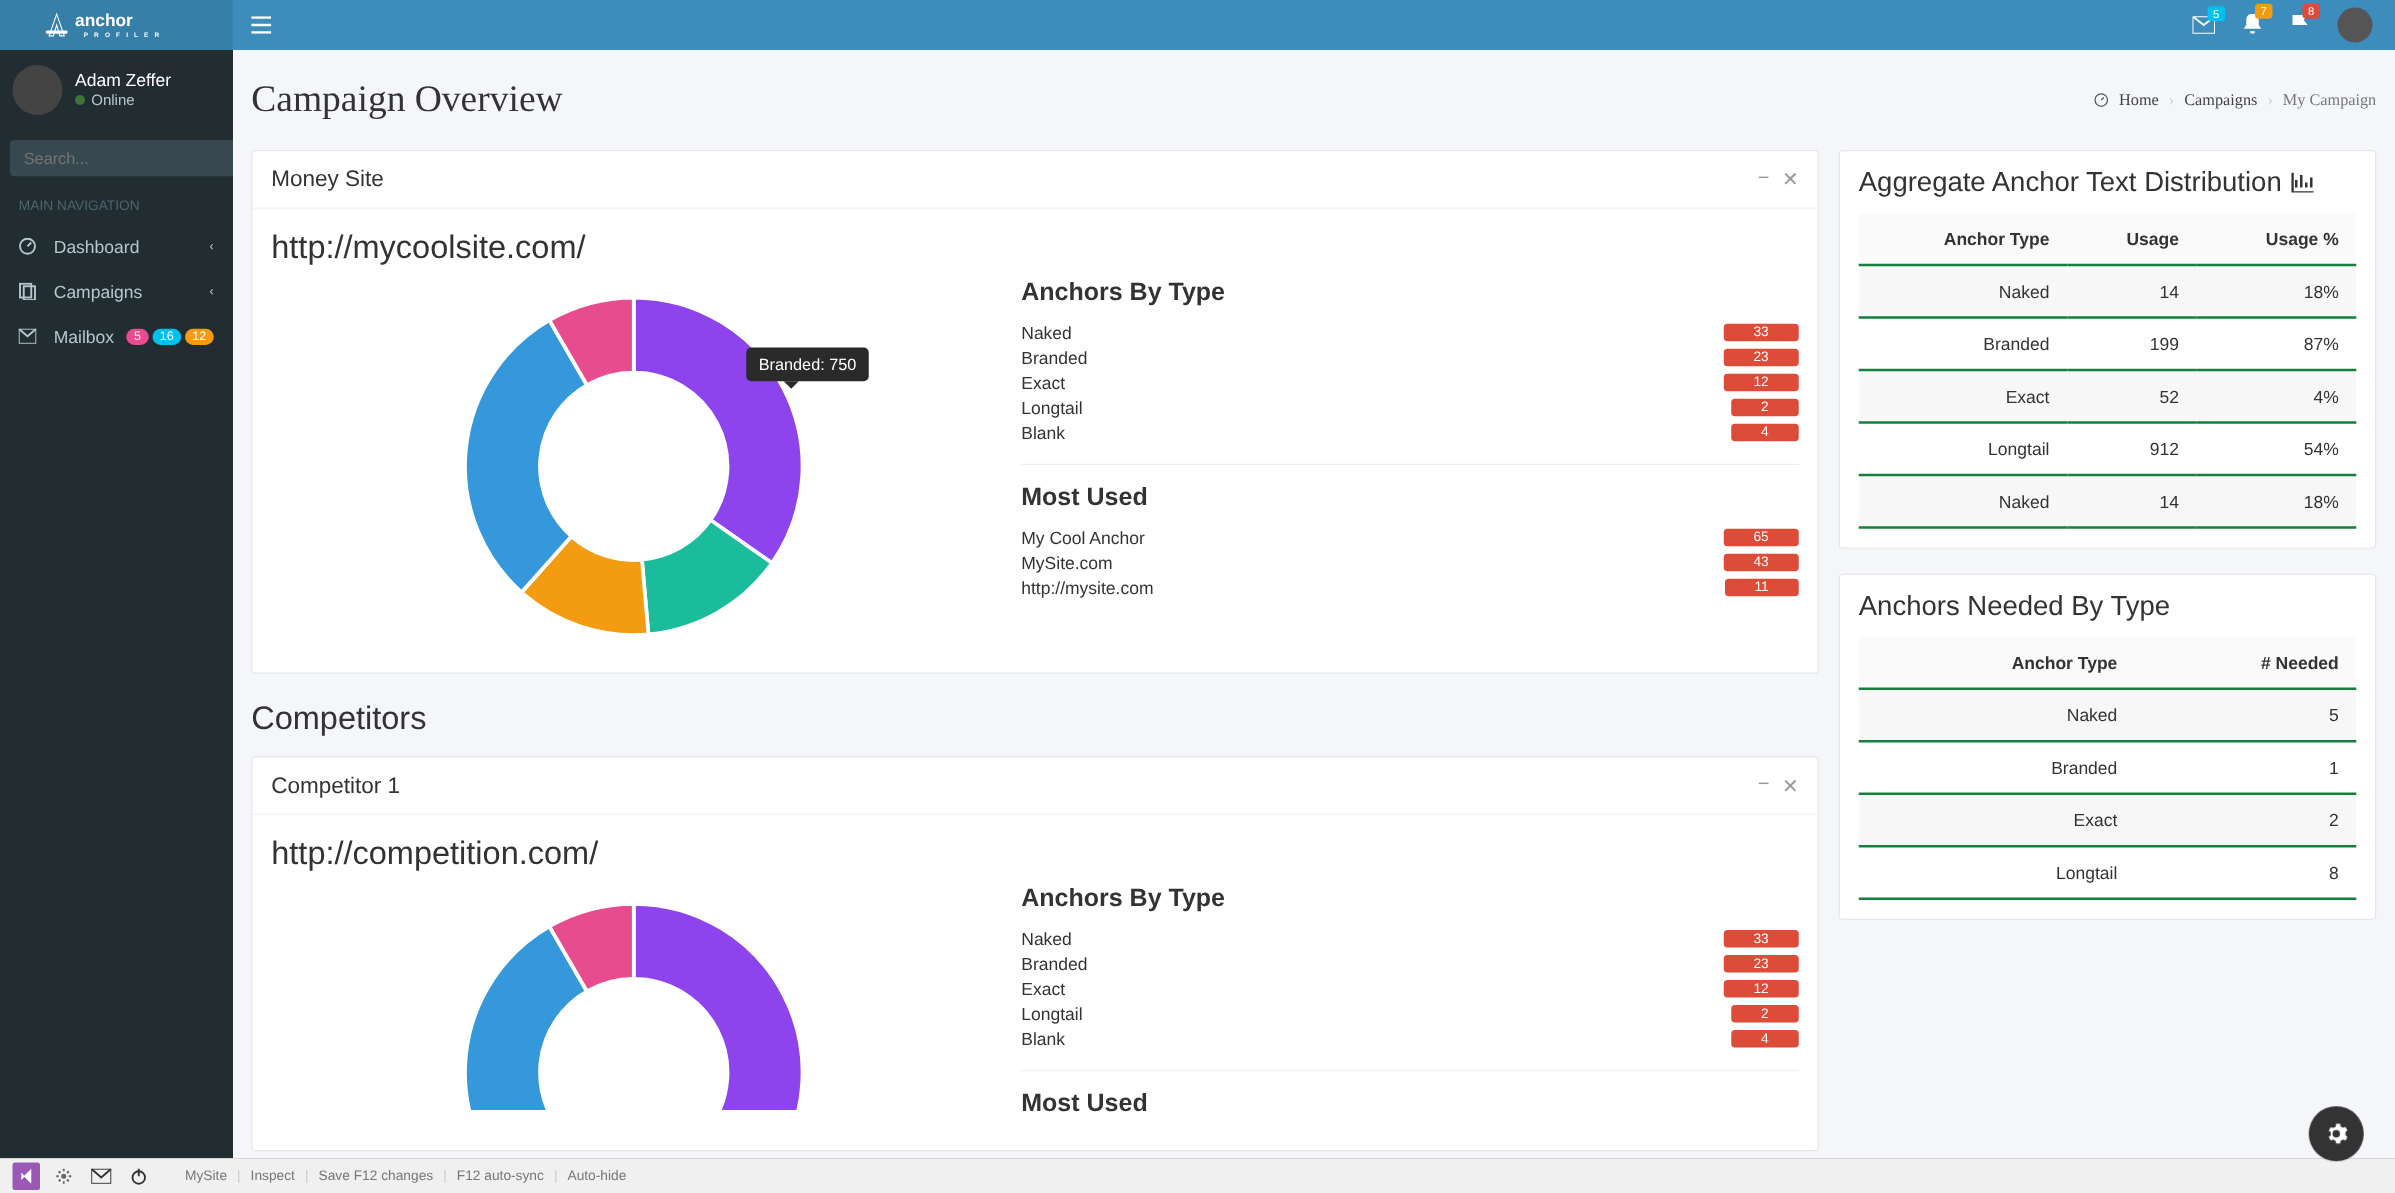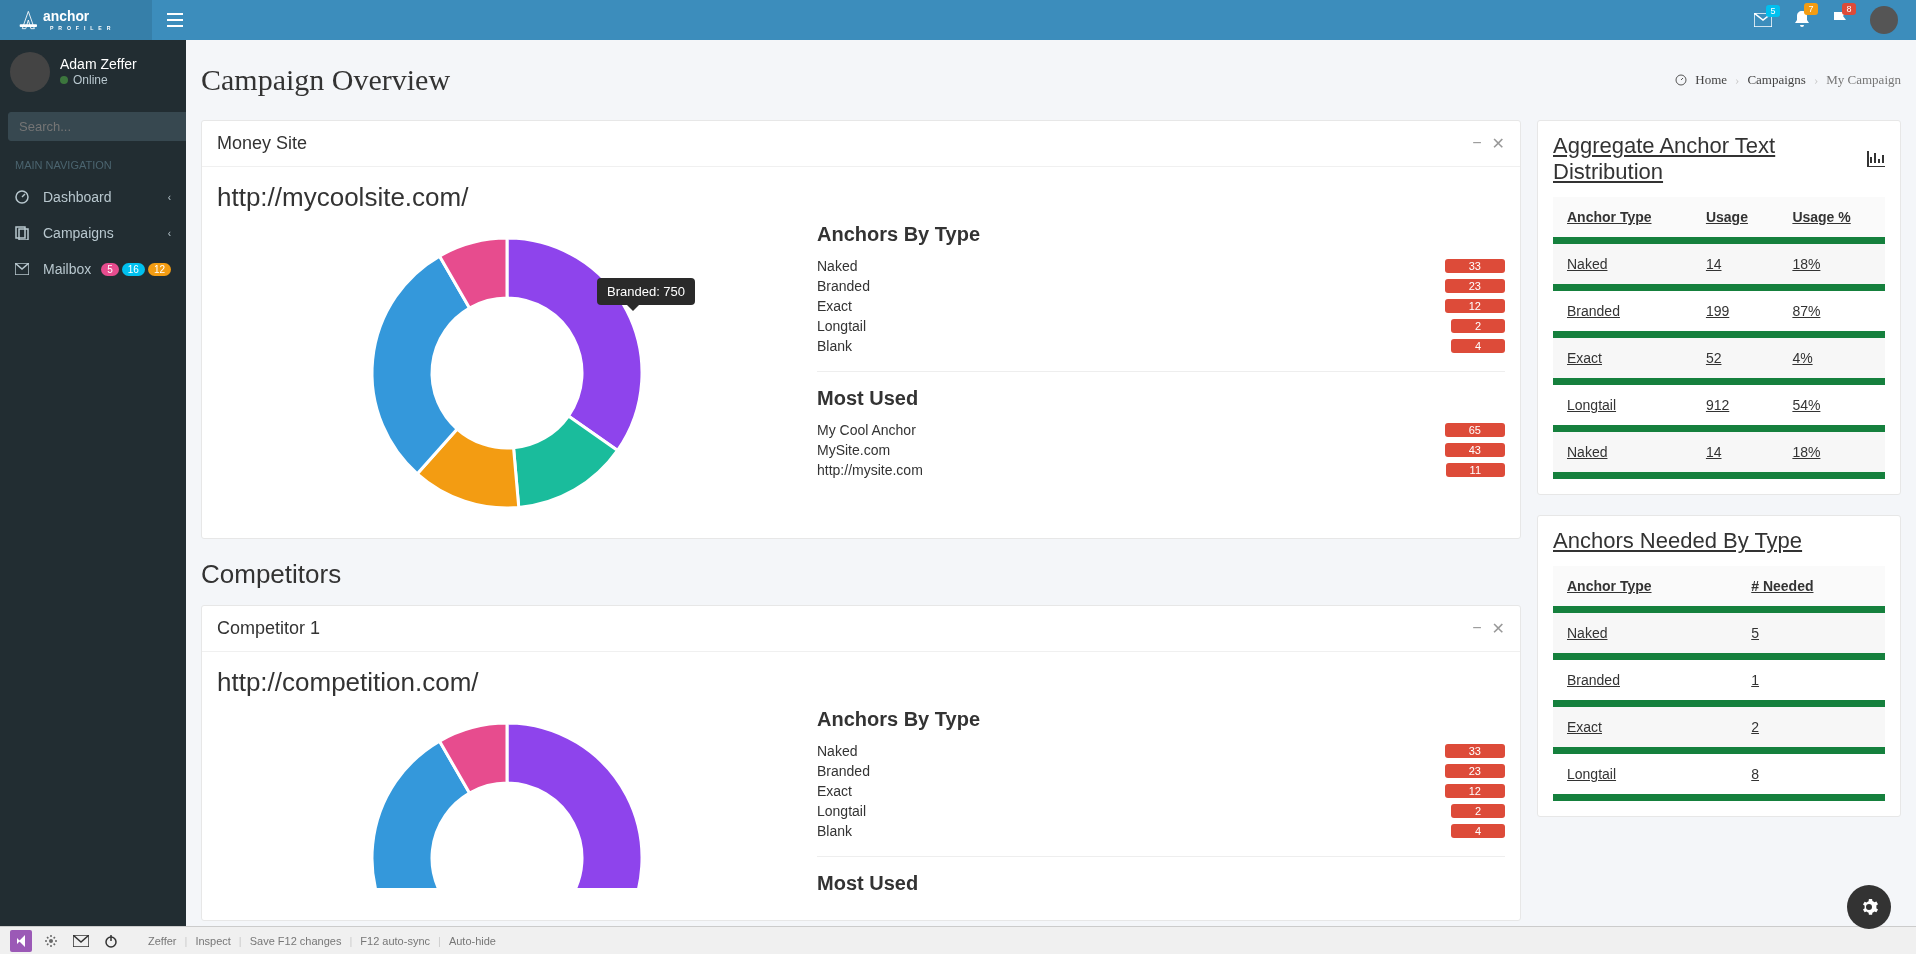--- a/index.html
+++ b/index.html
@@ -1,20 +1,20 @@
 <!DOCTYPE html>
 <html><head>
 <meta charset="utf-8">
 <style>
 * { margin: 0; padding: 0; box-sizing: border-box; }
 body { font-family: 'Segoe UI', Arial, sans-serif; background: #f4f6f9; color: #333; overflow-x: hidden; }
 
 
 .topbar { position: fixed; top: 0; left: 0; right: 0; height: 40px; background: #3c8dbc; display: flex; align-items: center; z-index: 1000; }
-.logo-area { width: 152px; height: 40px; background: #367fa9; display: flex; align-items: center; justify-content: center; color: #fff; font-weight: 600; }
+.logo-area { width: 186px; height: 40px; background: #367fa9; display: flex; align-items: center; justify-content: center; color: #fff; font-weight: 600; }
 .logo-area svg { width: 130px; height: 26px; }
 .toggle-btn { padding: 0 15px; color: #fff; cursor: pointer; }
 .topbar-right { margin-left: auto; display: flex; align-items: center; gap: 22px; padding-right: 18px; }
 .topbar-icon { position: relative; color: #fff; cursor: pointer; }
 .topbar-badge { position: absolute; top: -8px; right: -8px; background: #00c0ef; color: #fff; font-size: 9px; padding: 1px 4px; border-radius: 3px; min-width: 14px; text-align: center; }
 .topbar-badge.yellow { background: #f39c12; }
 .topbar-badge.red { background: #dd4b39; }
 .avatar-top { width: 28px; height: 28px; border-radius: 50%; background: #555; cursor: pointer; }
 
 
@@ -47,21 +47,21 @@
 
 .content { margin-left: 186px; margin-top: 40px; padding: 15px; padding-bottom: 40px; }
 .page-header { display: flex; align-items: center; justify-content: space-between; margin-bottom: 15px; padding: 8px 0; font-family: Liberation Serif, serif; }
 .page-title { font-size: 30px; font-weight: 500; }
 .breadcrumb { font-size: 13px; color: #777; display: flex; align-items: center; gap: 8px; }
 .breadcrumb a { color: #444; text-decoration: none; cursor: pointer; }
 .bc-sep { color: #ccc; }
 
 .columns { display: flex; gap: 16px; align-items: flex-start; }
 .col-left { flex: 1; min-width: 0; }
-.col-right { width: 364px; text-decoration: underline; }
+.col-right { width: 430px; }
 
 .box { background: #fff; border: 1px solid #e7e7e7; border-radius: 3px; margin-bottom: 20px; }
 .box-header { padding: 12px 15px; border-bottom: 1px solid #f0f0f0; display: flex; align-items: center; }
 .box-title { font-size: 18px; font-weight: 400; }
 .box-tools { margin-left: auto; display: flex; gap: 10px; color: #999; }
 .box-tools span { cursor: pointer; }
 .box-body { padding: 15px; }
 
 .site-url { font-size: 26px; font-weight: 500; margin-bottom: 10px; }
 .site-row { display: flex; gap: 20px; }
@@ -73,21 +73,21 @@
 .anchors-title { font-size: 20px; font-weight: 700; margin-bottom: 10px; }
 .anchor-row { display: flex; align-items: center; padding: 2px 0; font-size: 14px; }
 .anchor-label { flex: 1; }
 .anchor-badge { background: #dd4b39; color: #fff; font-size: 11px; padding: 1px 24px; border-radius: 3px; min-width: 22px; text-align: center; }
 .anchors-col hr { border: none; border-top: 1px solid #eee; margin: 15px 0; }
 
 .section-title { font-size: 26px; font-weight: 500; margin: 10px 0 15px; }
 
 .agg-title { font-size: 22px; font-weight: 500; padding: 12px 15px; display: flex; align-items: center; gap: 8px; }
 table { width: 100%; border-collapse: collapse; font-size: 14px; }
-th, td { padding: 12px 14px; text-align: left; border-bottom: 7px solid #15803d; }
+th, td { padding: 12px 14px; text-align: right; border-bottom: 2px solid #15803d; }
 th { font-weight: 600; background: #fafafa; }
 tbody tr:nth-child(odd) td { background: #f7f7f7; }
 
 .fab { position: fixed; bottom: 25px; right: 25px; width: 44px; height: 44px; border-radius: 50%; background: #333; color: #fff; display: flex; align-items: center; justify-content: center; cursor: pointer; z-index: 600; }
 
 svg { display: block; }
 </style>
 </head>
 <body>
 
@@ -436,21 +436,21 @@
           <path d="M0 0l8 7 8-7"></path>
         </svg>
       </span>
     <span class="tray-icon">
         <svg width="14" height="14" viewBox="0 0 14 14" fill="none" stroke="#333" stroke-width="1.5">
           <circle cx="7" cy="8" r="5"></circle>
           <path d="M7 1v6"></path>
         </svg>
       </span>
     <span style="width:10px"></span>
-    <span class="tray-link">Zeffer</span>
+    <span class="tray-link">MySite</span>
     <span class="tray-sep">|</span>
     <span class="tray-link">Inspect</span>
     <span class="tray-sep">|</span>
     <span class="tray-link">Save F12 changes</span>
     <span class="tray-sep">|</span>
     <span class="tray-link">F12 auto-sync</span>
     <span class="tray-sep">|</span>
     <span class="tray-link">Auto-hide</span>
   </div>
 </div>

